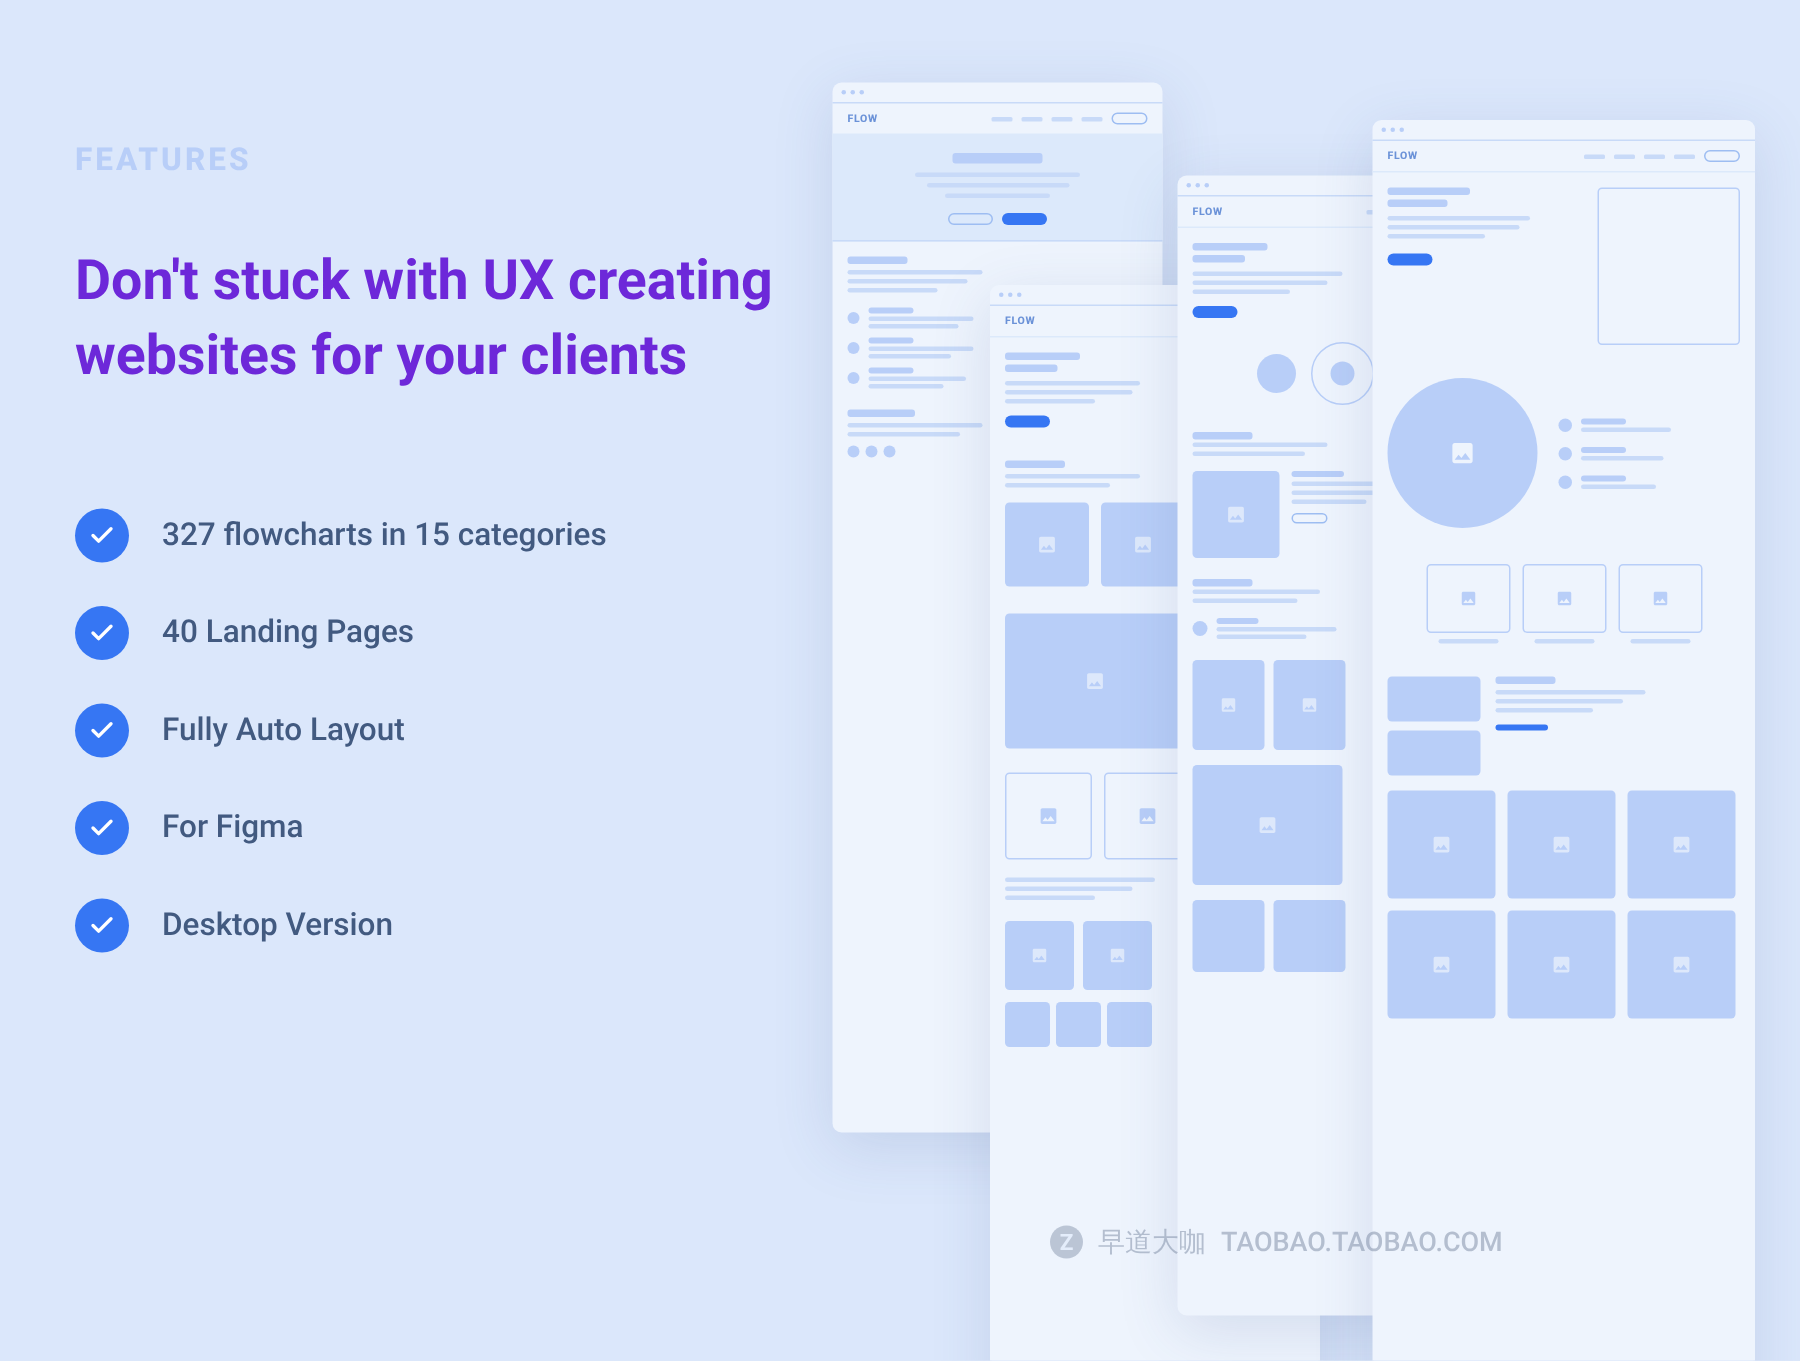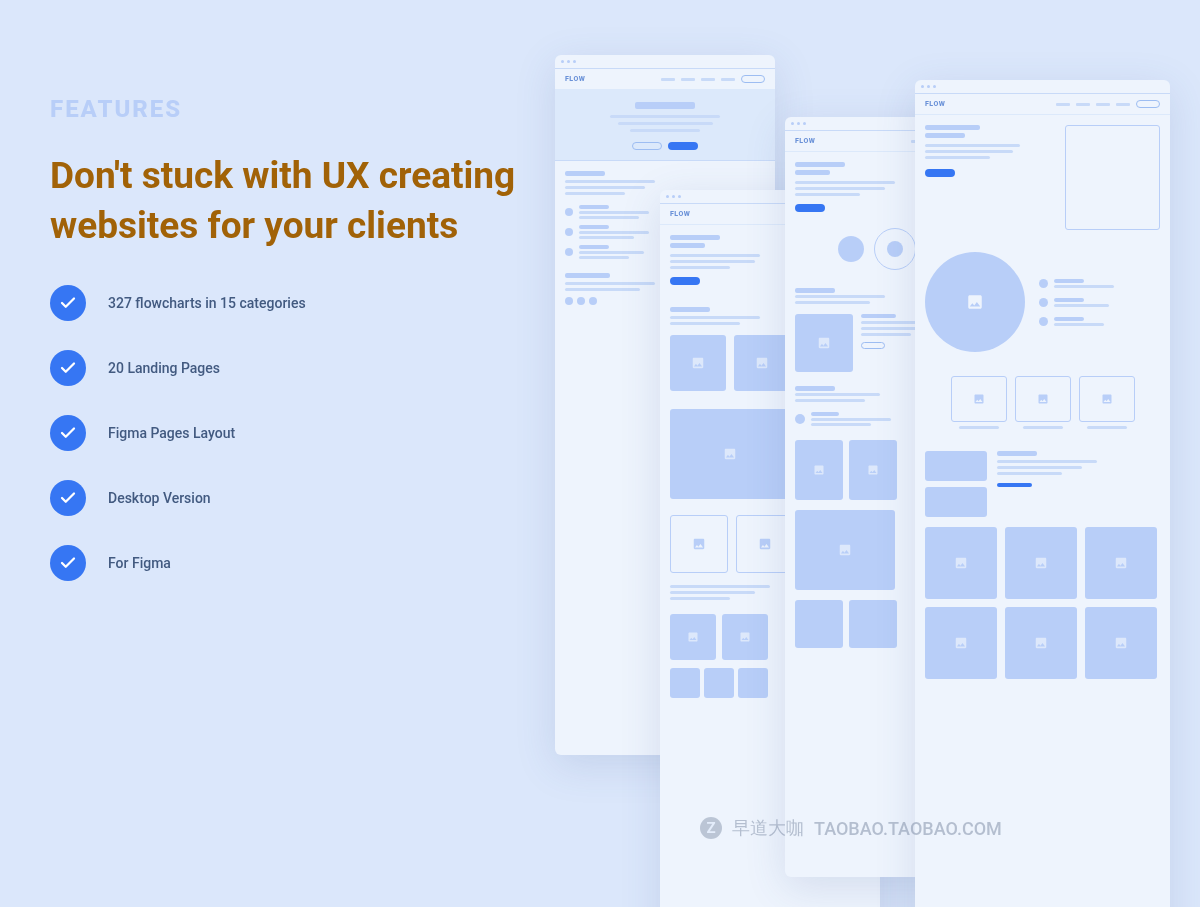--- a/index.html
+++ b/index.html
@@ -1,24 +1,24 @@
 <!DOCTYPE html>
 <html><head>
 <meta charset="utf-8">
 <style>
   *{margin:0;padding:0;box-sizing:border-box}
   body{width:1200px;height:907px;background:#dbe7fb;font-family:-apple-system,BlinkMacSystemFont,'Segoe UI',Roboto,sans-serif;overflow:hidden;position:relative}
   .left{position:absolute;left:50px;top:95px;width:480px}
-  .eyebrow{color:#b8cef8;font-size:24px;font-weight:800;letter-spacing:2px;margin-bottom:28px}
-  .heading{color:#a16207;font-size:37px;font-weight:700;line-height:1.35;margin-bottom:34px}
+  .eyebrow{color:#b8cef8;font-size:21px;font-weight:800;letter-spacing:2px;margin-bottom:44px}
+  .heading{color:#6d28d9;font-size:37px;font-weight:700;line-height:1.35;margin-bottom:76px}
   .feature-list{display:flex;flex-direction:column;gap:29px}
   .feature-item{display:flex;align-items:center;gap:22px}
   .check-badge{width:36px;height:36px;border-radius:50%;background:#3676f3;display:flex;align-items:center;justify-content:center;flex-shrink:0}
   .check-badge svg{width:18px;height:18px}
-  .feature-label{color:#425a80;font-size:14px;font-weight:500}
+  .feature-label{color:#425a80;font-size:21px;font-weight:500}
   .right{position:absolute;left:545px;top:55px;width:640px;height:870px}
   .mock{position:absolute;background:#eef4fd;border-radius:6px;box-shadow:0 10px 40px rgba(60,90,150,.15)}
   .mock-top{height:14px;border-bottom:1px solid #c8daf8;display:flex;align-items:center;padding:0 6px;gap:3px}
   .mock-top .dot{width:3px;height:3px;border-radius:50%;background:#b8cef8}
   .mock-head{display:flex;align-items:center;justify-content:space-between;padding:6px 10px;border-bottom:1px solid #dce9fb}
   .mock-logo{color:#6b92d8;font-size:7px;font-weight:800;letter-spacing:.5px}
   .mock-nav{display:flex;gap:6px;align-items:center}
   .mock-nav span{width:14px;height:3px;background:#c8daf8;border-radius:1px}
   .mock-pill{width:24px;height:8px;border:1px solid #9dbdf2;border-radius:10px}
   .mock-body{padding:10px}
@@ -52,45 +52,45 @@
           </svg>
         </div>
       <span class="feature-label">327 flowcharts in 15 categories</span>
     </div>
     <div class="feature-item">
       <div class="check-badge">
           <svg viewBox="0 0 24 24" fill="none" stroke="#fff" stroke-width="3" stroke-linecap="round" stroke-linejoin="round">
             <polyline points="20 6 9 17 4 12"></polyline>
           </svg>
         </div>
-      <span class="feature-label">20 Landing Pages</span>
+      <span class="feature-label">40 Landing Pages</span>
     </div>
     <div class="feature-item">
       <div class="check-badge">
           <svg viewBox="0 0 24 24" fill="none" stroke="#fff" stroke-width="3" stroke-linecap="round" stroke-linejoin="round">
             <polyline points="20 6 9 17 4 12"></polyline>
           </svg>
         </div>
-      <span class="feature-label">Figma Pages Layout</span>
+      <span class="feature-label">Fully Auto Layout</span>
     </div>
     <div class="feature-item">
       <div class="check-badge">
           <svg viewBox="0 0 24 24" fill="none" stroke="#fff" stroke-width="3" stroke-linecap="round" stroke-linejoin="round">
             <polyline points="20 6 9 17 4 12"></polyline>
           </svg>
         </div>
-      <span class="feature-label">Desktop Version</span>
+      <span class="feature-label">For Figma</span>
     </div>
     <div class="feature-item">
       <div class="check-badge">
           <svg viewBox="0 0 24 24" fill="none" stroke="#fff" stroke-width="3" stroke-linecap="round" stroke-linejoin="round">
             <polyline points="20 6 9 17 4 12"></polyline>
           </svg>
         </div>
-      <span class="feature-label">For Figma</span>
+      <span class="feature-label">Desktop Version</span>
     </div>
   </div>
 </div>
 
 <div class="right">
 
   <div class="mock m1">
     <div class="mock-top">
         <span class="dot"></span>
         <span class="dot"></span>

